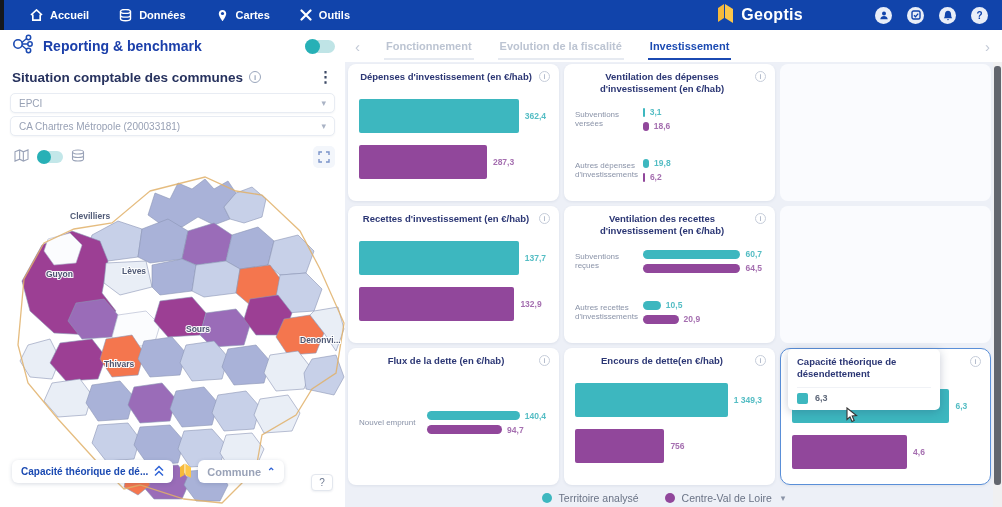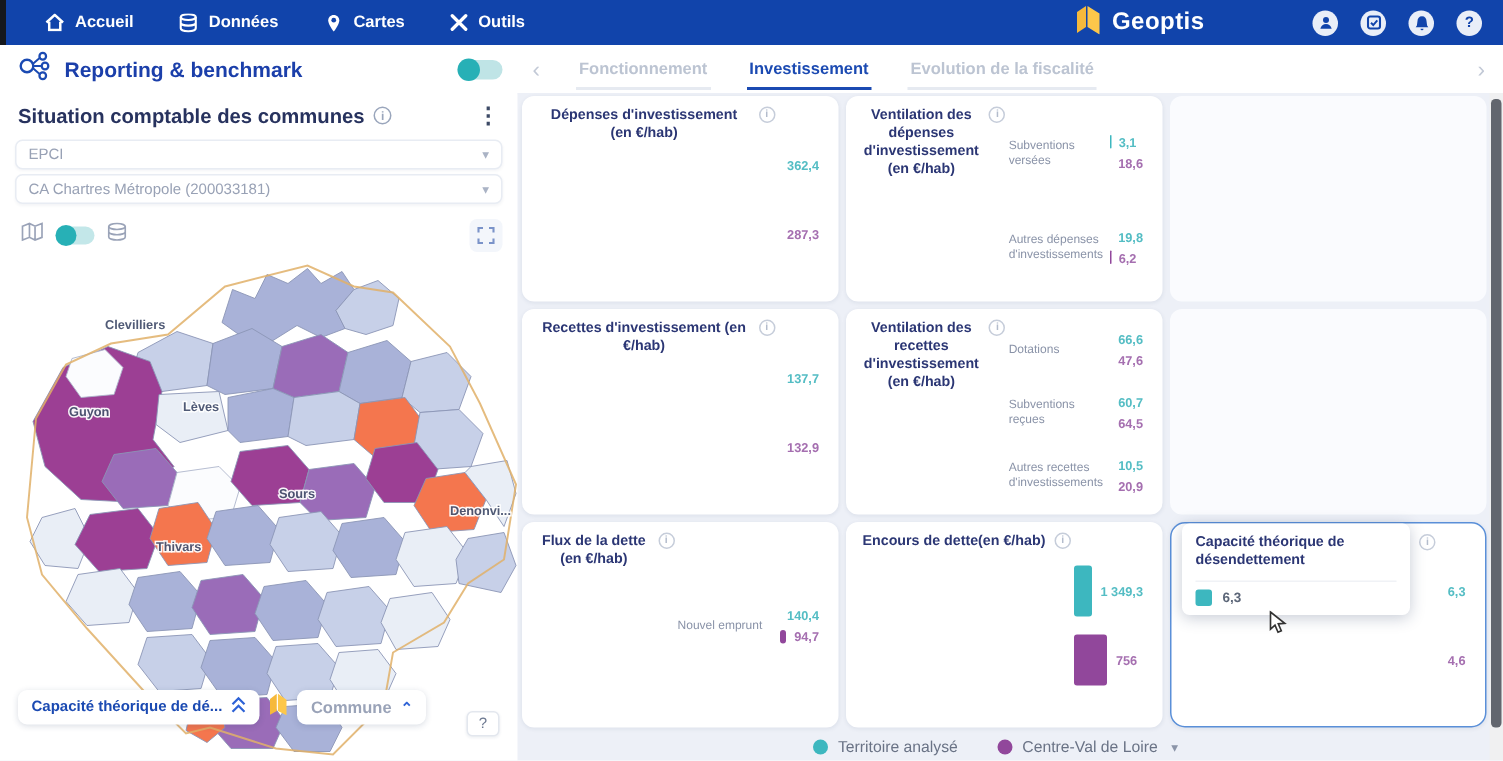--- a/index.html
+++ b/index.html
@@ -47,21 +47,21 @@
   .pill-row{position:absolute;top:398px;left:12px;display:flex;align-items:center;gap:6px}
   .pill{background:#fff;border-radius:6px;box-shadow:0 1px 4px rgba(40,60,100,.18);height:23px;display:flex;align-items:center;gap:6px;padding:0 9px;cursor:pointer}
   .pill .ptext{font-size:10px;font-weight:700;color:#1b4ab2;white-space:nowrap}
   .pill.commune .ptext{color:#9aa3b8;font-weight:bold;font-size:11px}
   .pill .up{color:#2f63d6;font-size:10px;font-weight:bold}
   .help-btn{position:absolute;top:412px;right:12px;width:22px;height:17px;background:#fff;border:1px solid #e3e7ee;border-radius:4px;font-size:10px;color:#6c7890;display:flex;align-items:center;justify-content:center;cursor:pointer;box-shadow:0 1px 2px rgba(40,60,100,.08)}
 
   
   .charts{position:absolute;left:345px;top:62px;right:0;bottom:0;background:#edf0f7}
   .grid{position:absolute;left:3px;top:2px;display:grid;grid-template-columns:repeat(3,211px);grid-auto-rows:137px;gap:5px}
-  .card{background:#fff;border-radius:8px;box-shadow:0 1px 3px rgba(30,50,90,.08);position:relative;padding:7px 9px 4px;display:flex;flex-direction:row}
+  .card{background:#fff;border-radius:8px;box-shadow:0 1px 3px rgba(30,50,90,.08);position:relative;padding:7px 9px 4px;display:flex;flex-direction:column}
   .card.hl{border:1.5px solid #5a8fd8;border-radius:10px}
   .card-head{display:flex;align-items:flex-start;gap:4px}
   .card-title{flex:1;text-align:center;font-size:9.5px;font-weight:800;color:#2b3674;line-height:1.25;padding:0 2px}
   .card .info{width:11px;height:11px;font-size:7px;border-color:#c6cdda;color:#b3bccc}
   .card-body{flex:1;display:flex;flex-direction:column;justify-content:center;gap:12px;padding:2px 4px 4px 2px}
   .card-body.grouped{justify-content:space-around;gap:6px}
   .sbar-row{display:flex;align-items:center;gap:6px}
   .sbar{height:34px;border-radius:2px}
   .s0{background:#3db7bf}
   .s1{background:#91479b}
@@ -168,22 +168,22 @@
             <path d="M10 8.5 L14.6 4.5 M10.2 10 L15.8 10 M10 11.5 L14.6 15.5" stroke="#1b4ab2" stroke-width="1.3"></path>
           </svg></span>
       <span class="strip-title">Reporting &amp; benchmark</span>
       <span class="toggle">
           <span class="knob"></span>
         </span>
     </div>
     <div class="tabs">
       <span class="tab-chevron">‹</span>
       <span class="tab">Fonctionnement</span>
+      <span class="tab">Evolution de la fiscalité</span>
       <span class="tab active">Investissement</span>
-      <span class="tab">Evolution de la fiscalité</span>
       <span class="tab-chevron right">›</span>
     </div>
   </div>
 
   <div class="left-panel">
     <div class="section-head">
       <span class="section-title">Situation comptable des communes</span>
       <span class="info">i</span>
       <span class="kebab">⋮</span>
     </div>
@@ -359,33 +359,20 @@
             </div>
           </div>
       </div>
       <div class="card">
         <div class="card-head">
             <div class="card-title">Ventilation des recettes d'investissement (en €/hab)</div>
             <span class="info">i</span>
           </div>
         <div class="card-body grouped">
             <div class="group">
-              <div class="gcat">Dotations</div>
-              <div class="gbars">
-                <div class="gline">
-                  <div class="gbar s0" style="width:95.1%"></div>
-                  <span class="val v0">66,6</span>
-                </div>
-                <div class="gline">
-                  <div class="gbar s1" style="width:68.0%"></div>
-                  <span class="val v1">47,6</span>
-                </div>
-              </div>
-            </div>
-            <div class="group">
               <div class="gcat">Subventions reçues</div>
               <div class="gbars">
                 <div class="gline">
                   <div class="gbar s0" style="width:86.7%"></div>
                   <span class="val v0">60,7</span>
                 </div>
                 <div class="gline">
                   <div class="gbar s1" style="width:92.1%"></div>
                   <span class="val v1">64,5</span>
                 </div>

